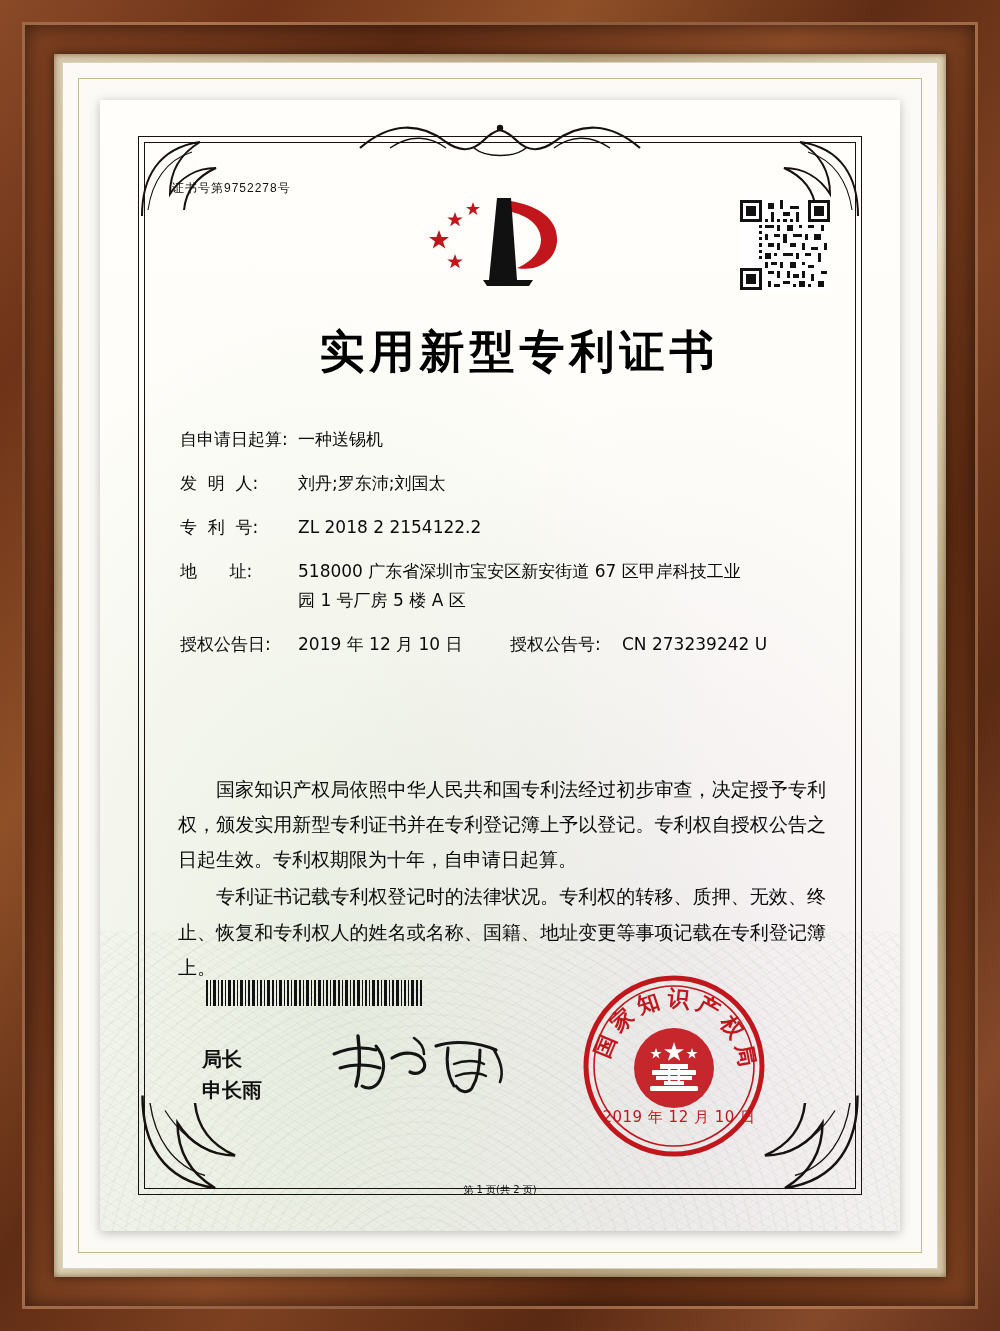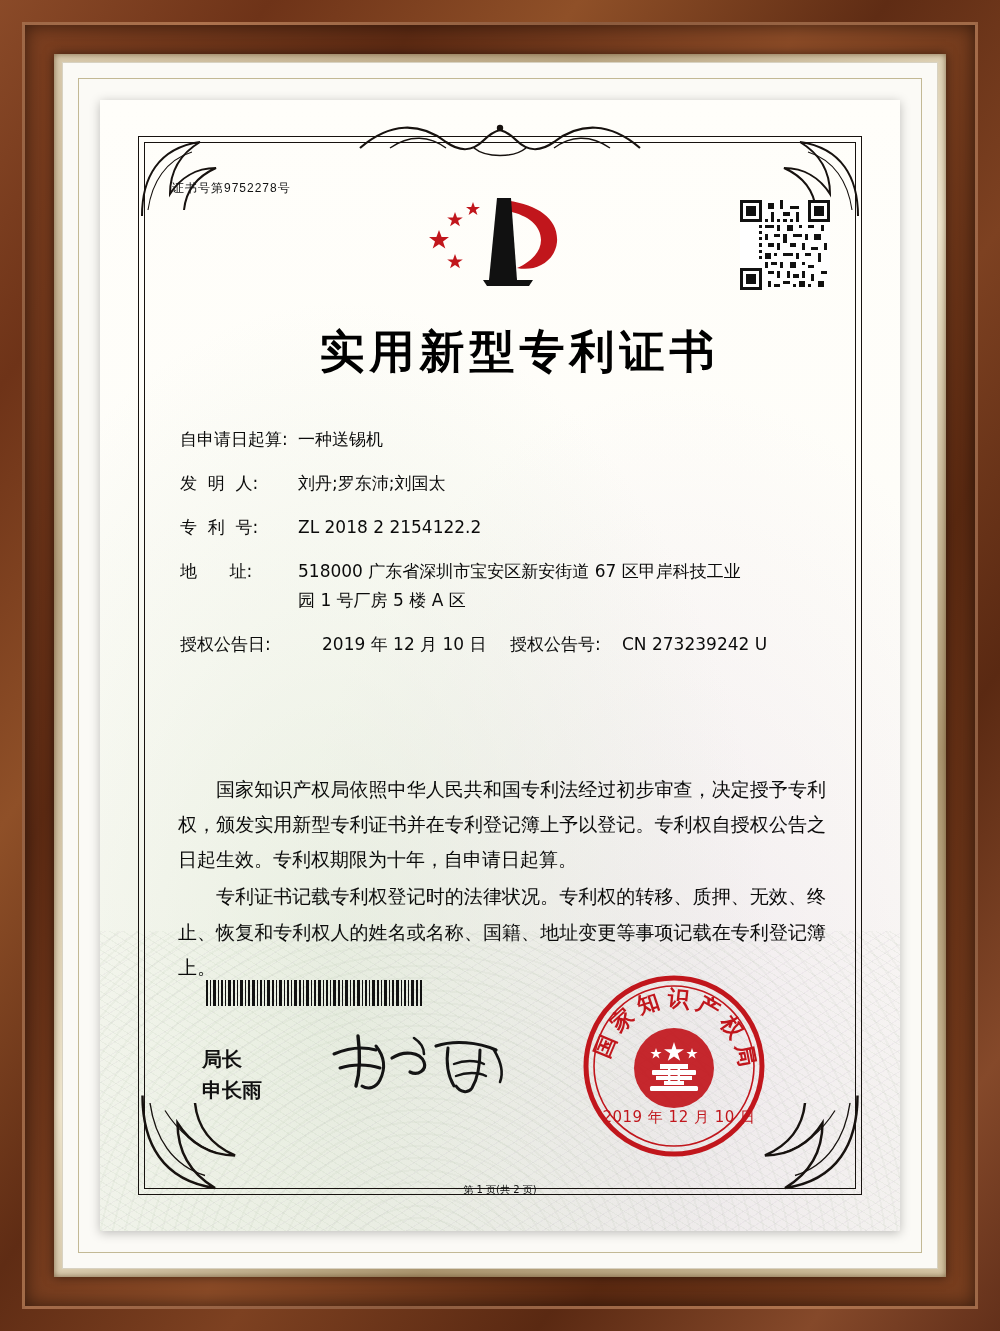--- a/index.html
+++ b/index.html
@@ -160,21 +160,20 @@
     margin-top: 6px;
   }
   .row-split {
     display: flex;
     margin-bottom: 18px;
   }
   .split-left {
     display: flex;
     width: 330px;
     flex: 0 0 330px;
-    gap: 24px;
   }
   .split-right {
     display: flex;
   }
   .split-right .field-label {
     width: 112px;
     flex: 0 0 112px;
   }
 
   

